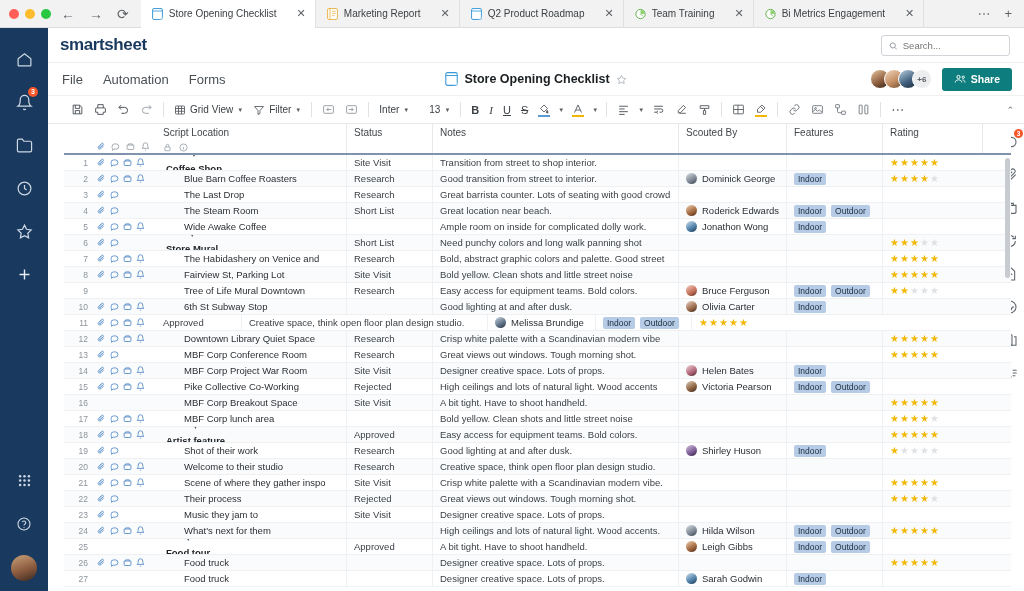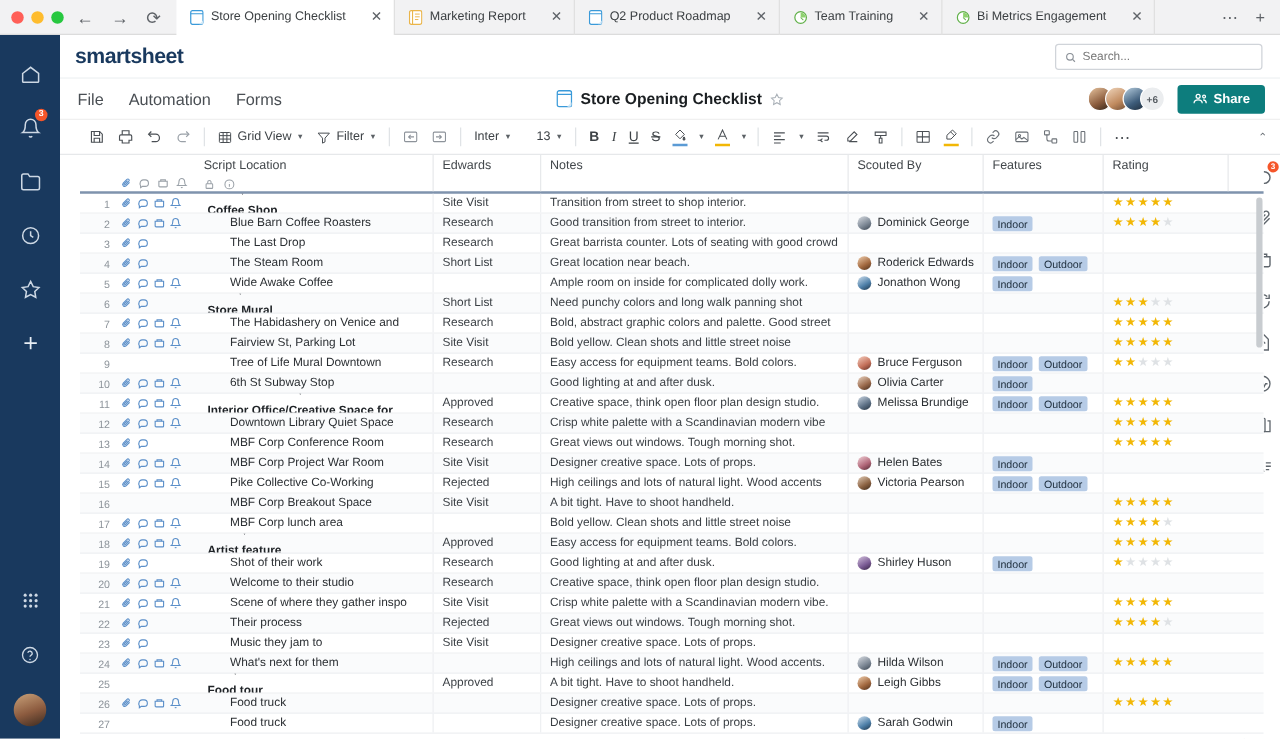--- a/index.html
+++ b/index.html
@@ -51,21 +51,21 @@
   .rail-avatar { width: 26px; height: 26px; border-radius: 50%; overflow: hidden;
     background: linear-gradient(160deg,#c9a27a 0%,#8c5b3f 55%,#3a2a20 100%); }
 
   
   .header {
     position: absolute; left: 48px; top: 28px; width: 976px; height: 35px;
     background: #fff; display: flex; align-items: center; border-bottom: 1px solid #eceff1;
   }
   .logo { font-size: 17px; font-weight: 700; color: #19395e; letter-spacing: -0.4px; padding-left: 12px; }
   .search {
-    position: absolute; right: 14px; top: 7px; width: 166px; height: 21px;
+    position: absolute; right: 14px; top: 7px; width: 129px; height: 21px;
     border: 1px solid #d0d4d9; border-radius: 3px; display: flex; align-items: center;
     padding: 0 7px; gap: 5px; background: #fff;
   }
   .search input { border: none; outline: none; font-size: 9.5px; color: #6b7177; width: 100%; font-family: inherit; background: transparent;}
 
   
   .menubar {
     position: absolute; left: 48px; top: 63px; width: 976px; height: 33px;
     background: #fff; display: flex; align-items: center; border-bottom: 1px solid #f0f0f0;
   }
@@ -576,21 +576,21 @@
               <rect x="5" y="10.5" width="14" height="10" rx="1.5"></rect>
               <path d="M8.5 10.5V7a3.5 3.5 0 0 1 7 0v3.5"></path>
             </svg>
             <svg width="9" height="9" viewBox="0 0 24 24" fill="none" stroke="#9aa1a8" stroke-width="2.2">
               <circle cx="12" cy="12" r="9.5"></circle>
               <path d="M12 11v6M12 7.5v.6"></path>
             </svg>
           </div>
         </div>
         <div class="hcell" style="width: 86px;">
-          <div>Edwards</div>
+          <div>Status</div>
         </div>
         <div class="hcell" style="width: 246px;">
           <div>Notes</div>
         </div>
         <div class="hcell" style="width: 108px;">
           <div>Scouted By</div>
         </div>
         <div class="hcell" style="width: 96px;">
           <div>Features</div>
         </div>
@@ -910,26 +910,20 @@
             </svg>
             <svg width="9" height="9" viewBox="0 0 24 24" fill="none" stroke="#5b8fc9" stroke-width="2.4">
               <path d="M3 8h18v10a2 2 0 0 1-2 2H5a2 2 0 0 1-2-2z"></path>
               <path d="M7 8V5h10v3"></path>
             </svg>
             <svg width="9" height="9" viewBox="0 0 24 24" fill="none" stroke="#5b8fc9" stroke-width="2.4">
               <path d="M18 8a6 6 0 1 0-12 0c0 7-3 9-3 9h18s-3-2-3-9"></path>
               <path d="M13.6 21a2 2 0 0 1-3.2 0"></path>
             </svg>
           </div>
-          <div class="cell c-loc" style="padding: 0px;">
-            <div class="grp-wrap">
-              <span class="twisty">▼</span>
-              <span class="grp">Interior Office/Creative Space for</span>
-            </div>
-          </div>
           <div class="cell c-sta">Approved</div>
           <div class="cell c-not">Creative space, think open floor plan design studio.</div>
           <div class="cell c-sco">
             <div class="mini-av" style="background: linear-gradient(150deg, rgb(203, 214, 226), rgb(93, 113, 134) 60%, rgb(37, 49, 62));"></div>
             <span>Melissa Brundige</span>
           </div>
           <div class="cell c-fea">
             <span class="pill">Indoor</span>
             <span class="pill">Outdoor</span>
           </div>

